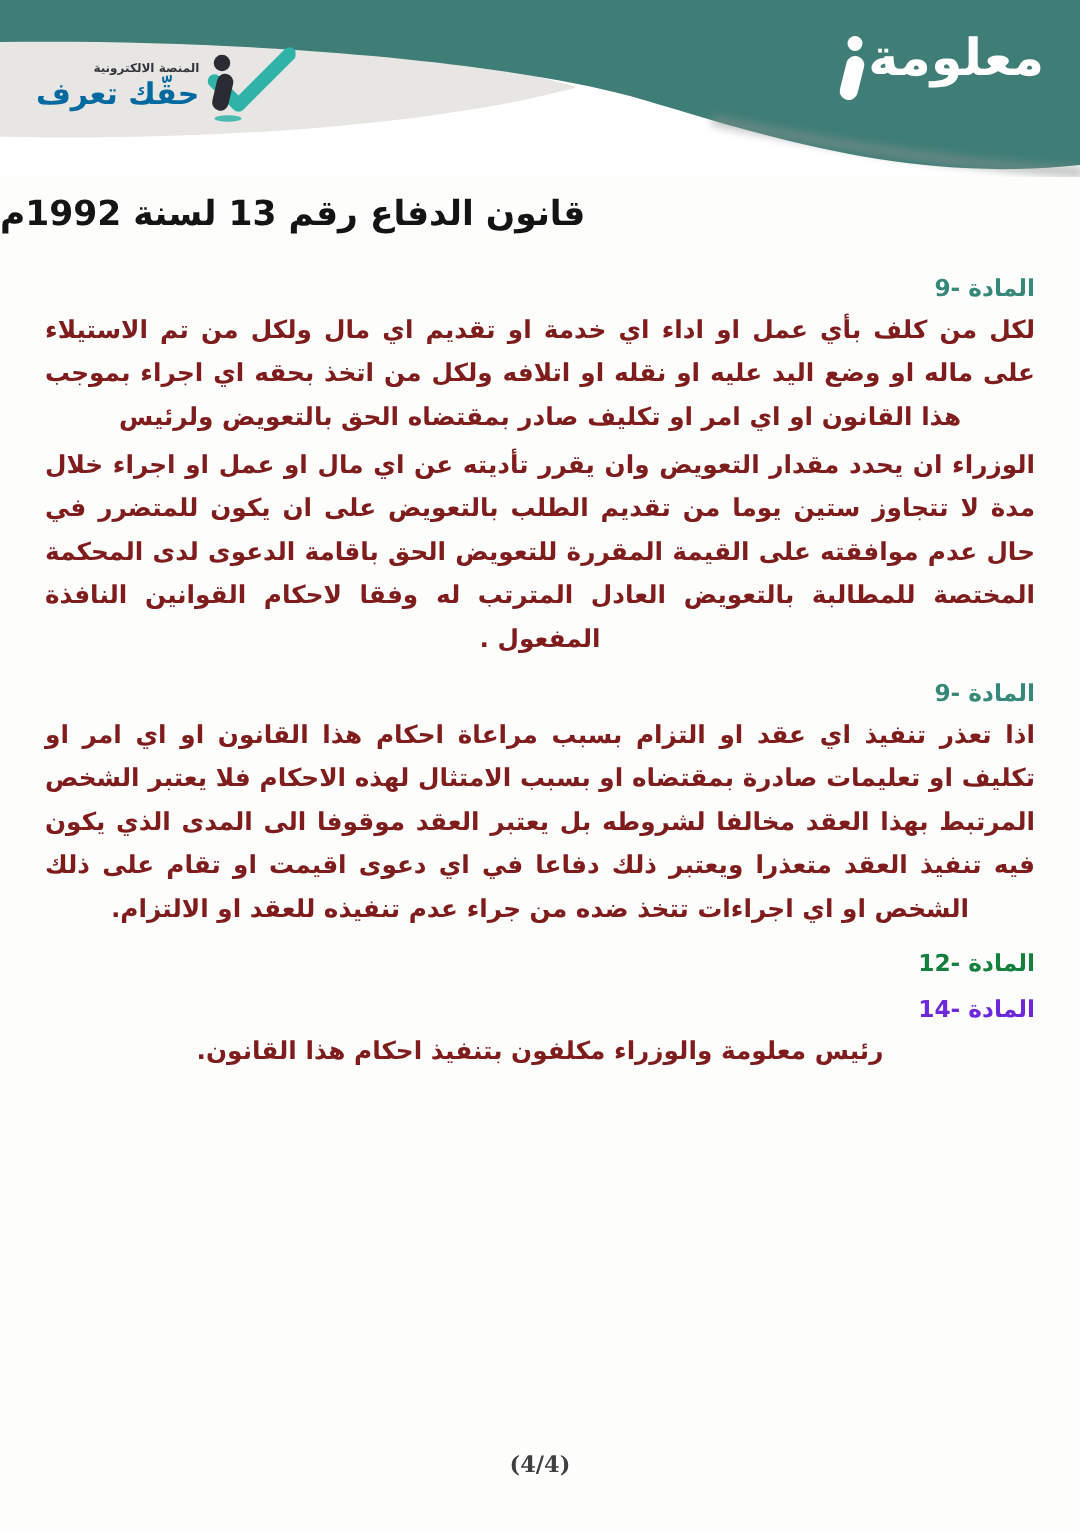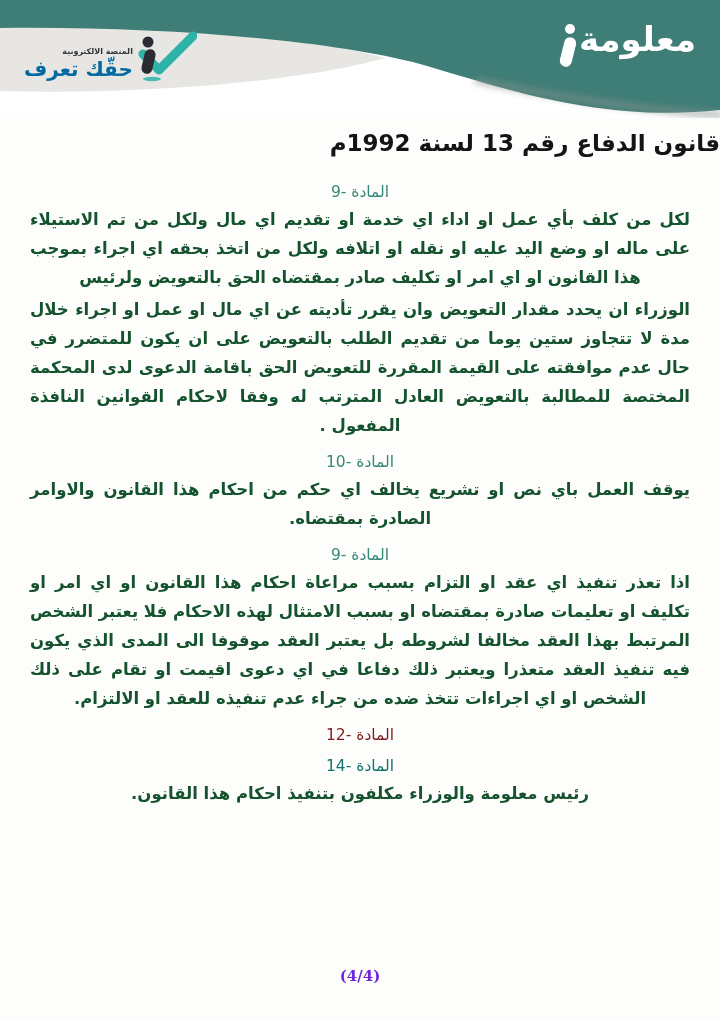--- a/index.html
+++ b/index.html
@@ -27,48 +27,48 @@
     position:absolute; top:0; left:4px; width:10px; height:10px;
     border-radius:50%; background:#ffffff;
   }
   .info-figure .stem {
     position:absolute; top:13px; left:1px; width:12px; height:30px;
     border-radius:7px; background:#ffffff; transform:rotate(14deg);
   }
 
   .brand-left {
     position:absolute; top:30px; left:24px;
-    display:flex; direction:rtl; align-items:flex-end; gap:2px;
+    display:flex; direction:rtl; align-items:center; gap:2px;
   }
   .brand-left .texts { text-align:right; margin-top:4px; }
   .brand-left .tagline {
     font-size:8px; font-weight:bold; color:#34343c; line-height:1.2;
   }
   .brand-left .brand-title {
     font-size:20px; font-weight:bold; color:#0369a1; line-height:1.25;
   }
 
   
   .doc-title {
-    margin:12px 0 0; text-align:right;
+    margin:12px 0 0; text-align:left;
     font-size:23px; font-weight:bold; color:#141414;
   }
   .content { padding:14px 30px 0; direction:rtl; }
   .article-heading {
-    color:#368879; font-size:15.5px; font-weight:400;
-    margin:13px 0 4px; text-align:center;
+    color:#368879; font-size:15.5px; font-weight:700;
+    margin:13px 0 4px; text-align:right;
   }
   .article p {
-    margin:0 0 3px; font-size:16.5px; font-weight:bold; color:#14532d;
+    margin:0 0 3px; font-size:16.5px; font-weight:bold; color:#7f1d1d;
     line-height:29px; text-align:justify; text-align-last:center;
   }
   .page-number {
     position:absolute; bottom:36px; left:0; right:0; text-align:center;
     font-family:"DejaVu Serif", serif; font-weight:bold;
-    font-size:15px; color:#6d28d9;
+    font-size:15px; color:#404040;
   }
 </style>
 </head>
 <body>
 
 <div class="page">
 
   <div class="header">
     <svg class="curves" width="720" height="118" viewBox="0 0 720 118">
       <defs>
@@ -110,36 +110,32 @@
   <h1 class="doc-title">قانون الدفاع رقم 13 لسنة 1992م</h1>
 
   <div class="content">
     <div id="articles">
   <div class="article">
     <div class="article-heading" style="color: rgb(54, 136, 121);">المادة -9</div>
   <p>لكل من كلف بأي عمل او اداء اي خدمة او تقديم اي مال ولكل من تم الاستيلاء على ماله او وضع اليد عليه او نقله او اتلافه ولكل من اتخذ بحقه اي اجراء بموجب هذا القانون او اي امر او تكليف صادر بمقتضاه الحق بالتعويض ولرئيس</p>
           <p>الوزراء ان يحدد مقدار التعويض وان يقرر تأديته عن اي مال او عمل او اجراء خلال مدة لا تتجاوز ستين يوما من تقديم الطلب بالتعويض على ان يكون للمتضرر في حال عدم موافقته على القيمة المقررة للتعويض الحق باقامة الدعوى لدى المحكمة المختصة للمطالبة بالتعويض العادل المترتب له وفقا لاحكام القوانين النافذة المفعول .</p>
         </div>
 
-  <div class="article">
-    <div class="article-heading" style="color: rgb(54, 136, 121);">المادة -10</div>
-  <p>يوقف العمل باي نص او تشريع يخالف اي حكم من احكام هذا القانون والاوامر الصادرة بمقتضاه.</p>
-        </div>
 
   <div class="article">
     <div class="article-heading" style="color: rgb(54, 136, 121);">المادة -9</div>
   <p>اذا تعذر تنفيذ اي عقد او التزام بسبب مراعاة احكام هذا القانون او اي امر او تكليف او تعليمات صادرة بمقتضاه او بسبب الامتثال لهذه الاحكام فلا يعتبر الشخص المرتبط بهذا العقد مخالفا لشروطه بل يعتبر العقد موقوفا الى المدى الذي يكون فيه تنفيذ العقد متعذرا ويعتبر ذلك دفاعا في اي دعوى اقيمت او تقام على ذلك الشخص او اي اجراءات تتخذ ضده من جراء عدم تنفيذه للعقد او الالتزام.</p>
         </div>
 
   <div class="article">
-    <div class="article-heading" style="color: #7f1d1d;">المادة -12</div>
+    <div class="article-heading" style="color: #15803d;">المادة -12</div>
         </div>
 
 
   <div class="article">
-    <div class="article-heading" style="color: #0f766e;">المادة -14</div>
+    <div class="article-heading" style="color: #6d28d9;">المادة -14</div>
   <p>رئيس معلومة والوزراء مكلفون بتنفيذ احكام هذا القانون.</p>
         </div>
 </div>
   </div>
 
   <div class="page-number">(4/4)</div>
 </div>
 
 </body></html>

